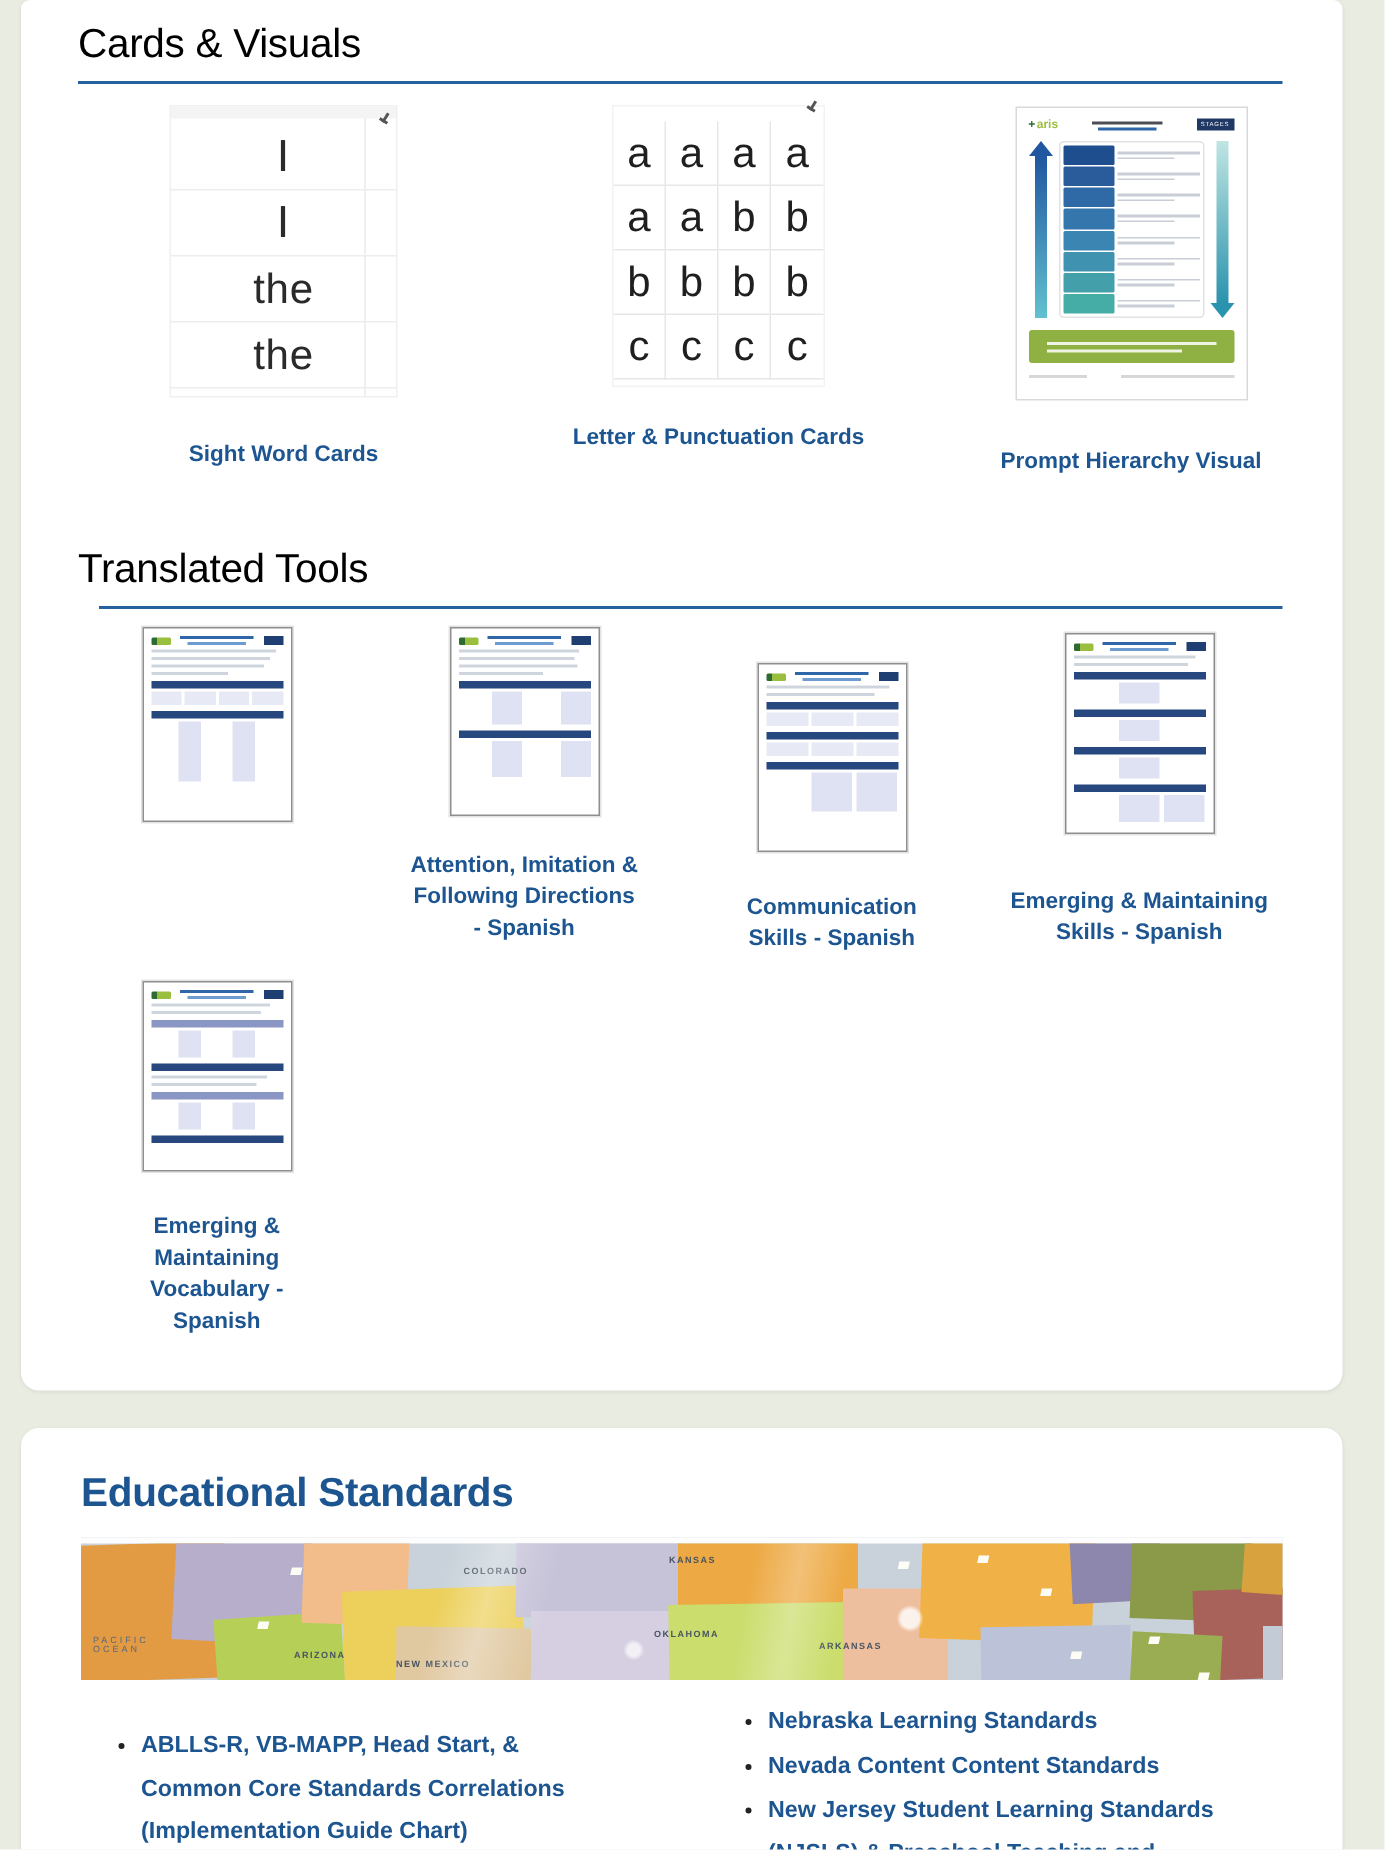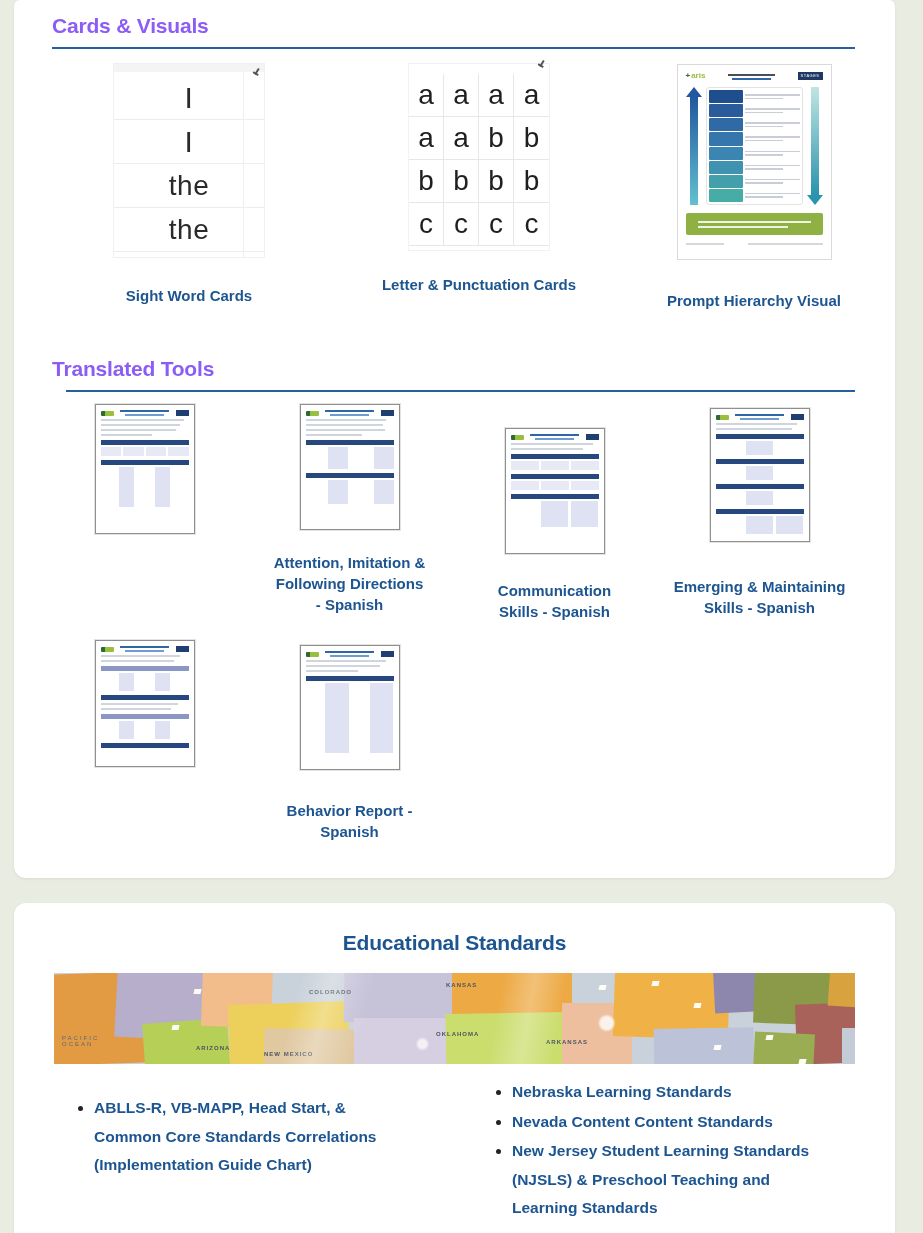--- a/index.html
+++ b/index.html
@@ -10,21 +10,21 @@
     font-family:"Liberation Sans", sans-serif;
   }
   .card {
     background:#fff; border-radius:12px;
     width:881px; margin-left:14px;
     box-shadow:0 1px 3px rgba(0,0,0,.07);
   }
   #card-top { padding:14px 0 36px; border-top-left-radius:6px; border-top-right-radius:6px; }
   #card-bottom { margin-top:25px; padding:24px 40px 60px; height:400px; }
 
-  .sec-head { font-size:21px; font-weight:bold; color:#8b5cf6; letter-spacing:-.2px; margin:0 0 9px 38px; }
+  .sec-head { font-size:27px; font-weight:normal; color:#000000; letter-spacing:-.2px; margin:0 0 9px 38px; }
   .rule { border:none; border-top:2px solid #25619e; margin:0 40px 0 38px; }
 
   
   .cv-row { display:flex; align-items:flex-start; margin-top:15px; padding:0 0 0 20px; }
   .cv-cell { display:flex; flex-direction:column; align-items:center; }
   .cv-cell.c1 { width:310px; }
   .cv-cell.c2 { width:270px; }
   .cv-cell.c3 { width:280px; }
   .fig-label { margin-top:30px; font-size:15px; font-weight:bold; color:#1d5591; white-space:nowrap; text-align:center; }
 
@@ -86,21 +86,21 @@
   .d-badge { flex:none; width:13px; height:6px; background:#1f3f73; }
   .d-l { display:block; height:2px; background:#cfd5dd; margin:3px 0 0; }
   .d-bar { height:5px; background:#27477f; margin-top:4px; }
   .d-row { display:flex; gap:2px; margin-top:2px; }
   .d-row i { flex:1; height:9px; background:#e7e9f4; }
   .d-cols { display:flex; gap:3px; margin-top:2px; }
   .d-cols i { flex:1; }
   .d-cols .lav { background:#dfe2f2; }
 
   
-  .es-head { text-align:center; font-size:21px; font-weight:bold; color:#1d5591; letter-spacing:-.2px; margin:4px 0 14px; }
+  .es-head { font-size:27px; font-weight:bold; color:#1d5591; letter-spacing:-.2px; margin:4px 0 14px; }
   .map { position:relative; width:801px; height:95px; background:#c9d2da; border-top:4px solid #fdfdfd; overflow:hidden; }
   .map i { position:absolute; display:block; }
   .map .ml { position:absolute; font-size:6px; color:#4a5560; letter-spacing:1px; font-weight:bold; z-index:5; }
   .map .ocean { width:40px; letter-spacing:2px; color:#5a6878; font-weight:normal; }
   .flag { width:7px; height:5px; background:#fdfdf6; z-index:4; box-shadow:0 5px 0 -4px #999; transform:skewX(-12deg); }
   .glare { left:0; top:0; width:100%; height:100%; z-index:6;
     background:
       linear-gradient(105deg, transparent 30%, rgba(255,255,255,.30) 34%, transparent 39%),
       linear-gradient(100deg, transparent 55%, rgba(255,255,255,.28) 59%, transparent 63%),
       radial-gradient(circle at 69% 55%, rgba(255,255,255,.8) 0 6px, transparent 9px),
@@ -427,45 +427,23 @@
         <div class="d-bar" style="background:#8a97c4"></div>
         <div class="d-cols" style="height:18px">
             <i></i>
             <i class="lav"></i>
             <i></i>
             <i class="lav"></i>
             <i></i>
           </div>
         <div class="d-bar"></div>
       </div>
-    </div>
-
-    <div class="tt-cell">
-      <div class="doc" style="height:125px; margin-top:5px">
-        <div class="d-head">
-            <i class="d-logo"></i>
-            <span class="d-t">
-              <i></i>
-              <i></i>
-            </span>
-            <i class="d-badge"></i>
-          </div>
-        <i class="d-l" style="width:92%"></i>
-          <i class="d-l" style="width:85%"></i>
-          <i class="d-l" style="width:60%"></i>
-        <div class="d-bar"></div>
-        <div class="d-cols" style="height:70px">
-            <i style="flex:.7"></i>
-            <i class="lav"></i>
-            <i style="flex:.6"></i>
-            <i class="lav"></i>
-          </div>
-      </div>
-      <div class="tt-label" style="width:150px; margin-top:30px">Behavior Report - Spanish</div>
-    </div>
+      <div class="tt-label" style="width:120px; margin-top:26px">Emerging &amp; Maintaining Vocabulary - Spanish</div>
+    </div>
+
   </div>
 </div>
 
 <div class="card" id="card-bottom">
   <h2 class="es-head">Educational Standards</h2>
 
   <div class="map">
 
     <i style="left:-8px;top:0;width:105px;height:100%;background:#e39b43;transform:rotate(-2deg)"></i>
     <i style="left:62px;top:-4px;width:90px;height:70px;background:#b7aecb;transform:rotate(3deg)"></i>

